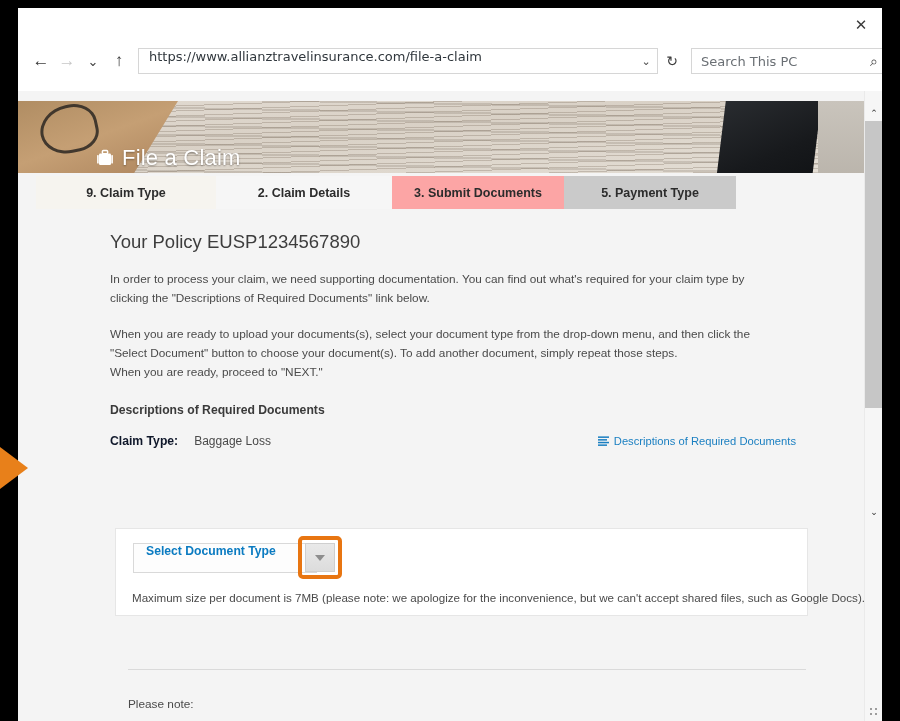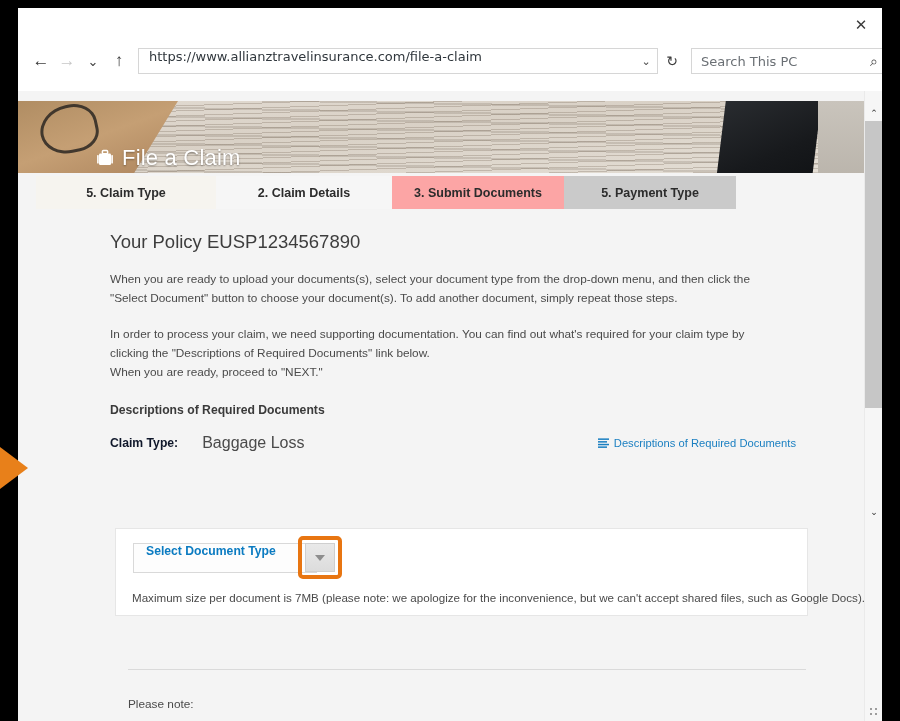--- a/index.html
+++ b/index.html
@@ -199,21 +199,21 @@
     font-family: "Liberation Sans", sans-serif;
   }
   #claimtype-row {
     display: flex; align-items: center;
     margin-top: 17px; max-width: 686px;
   }
   #claimtype-label {
     font-size: 12.2px; font-weight: bold; color: #0f172a;
   }
   #claimtype-value {
-    font-size: 16px; color: #4a4a4a; margin-left: 24px; text-align: right;
+    font-size: 12px; color: #4a4a4a; margin-left: 16px; text-align: right;
   }
   #desc-link {
     margin-left: auto;
     display: flex; align-items: center; gap: 5px;
     color: #1a7fc1; font-size: 11.2px; cursor: pointer;
     text-decoration: none;
   }
   #list-icon { width: 11px; height: 10px; flex: none; }
 
   
@@ -353,32 +353,32 @@
           <rect x="7.4" y="2.6" width="5.2" height="3.2" rx="1" fill="none" stroke="#ffffff" stroke-width="1.5"></rect>
           <rect x="2.1" y="7" width="1.6" height="8.6" rx=".7" fill="#ffffff"></rect>
           <rect x="16.3" y="7" width="1.6" height="8.6" rx=".7" fill="#ffffff"></rect>
         </svg>
         <div id="banner-title-text">File a Claim</div>
       </div>
     </div>
 
     <div id="tabs-wrap">
       <div style="display:flex;">
-        <div class="tab t1">5. Claim Type</div>
+        <div class="tab t1">9. Claim Type</div>
         <div class="tab t2">2. Claim Details</div>
         <div class="tab t3">3. Submit Documents</div>
         <div class="tab t4">5. Payment Type</div>
       </div>
     </div>
 
     <div id="page">
       <div class="pad">
         <h1 id="policy-title">Your Policy EUSP1234567890</h1>
+        <p class="para">In order to process your claim, we need supporting documentation. You can find out what's required for your claim type by clicking the "Descriptions of Required Documents" link below.</p>
         <p class="para">When you are ready to upload your documents(s), select your document type from the drop-down menu, and then click the "Select Document" button to choose your document(s). To add another document, simply repeat those steps.</p>
-        <p class="para">In order to process your claim, we need supporting documentation. You can find out what's required for your claim type by clicking the "Descriptions of Required Documents" link below.</p>
         <p class="para tight">When you are ready, proceed to "NEXT."</p>
         <p id="sec-heading">Descriptions of Required Documents</p>
 
         <div id="claimtype-row">
           <span id="claimtype-label">Claim Type:</span>
           <span id="claimtype-value">Baggage Loss</span>
           <a id="desc-link">
             <svg id="list-icon" viewBox="0 0 11 10">
               <rect x="0" y="0.4" width="11" height="1.5" fill="#1a7fc1"></rect>
               <rect x="0" y="3.1" width="9" height="1.5" fill="#1a7fc1"></rect>

